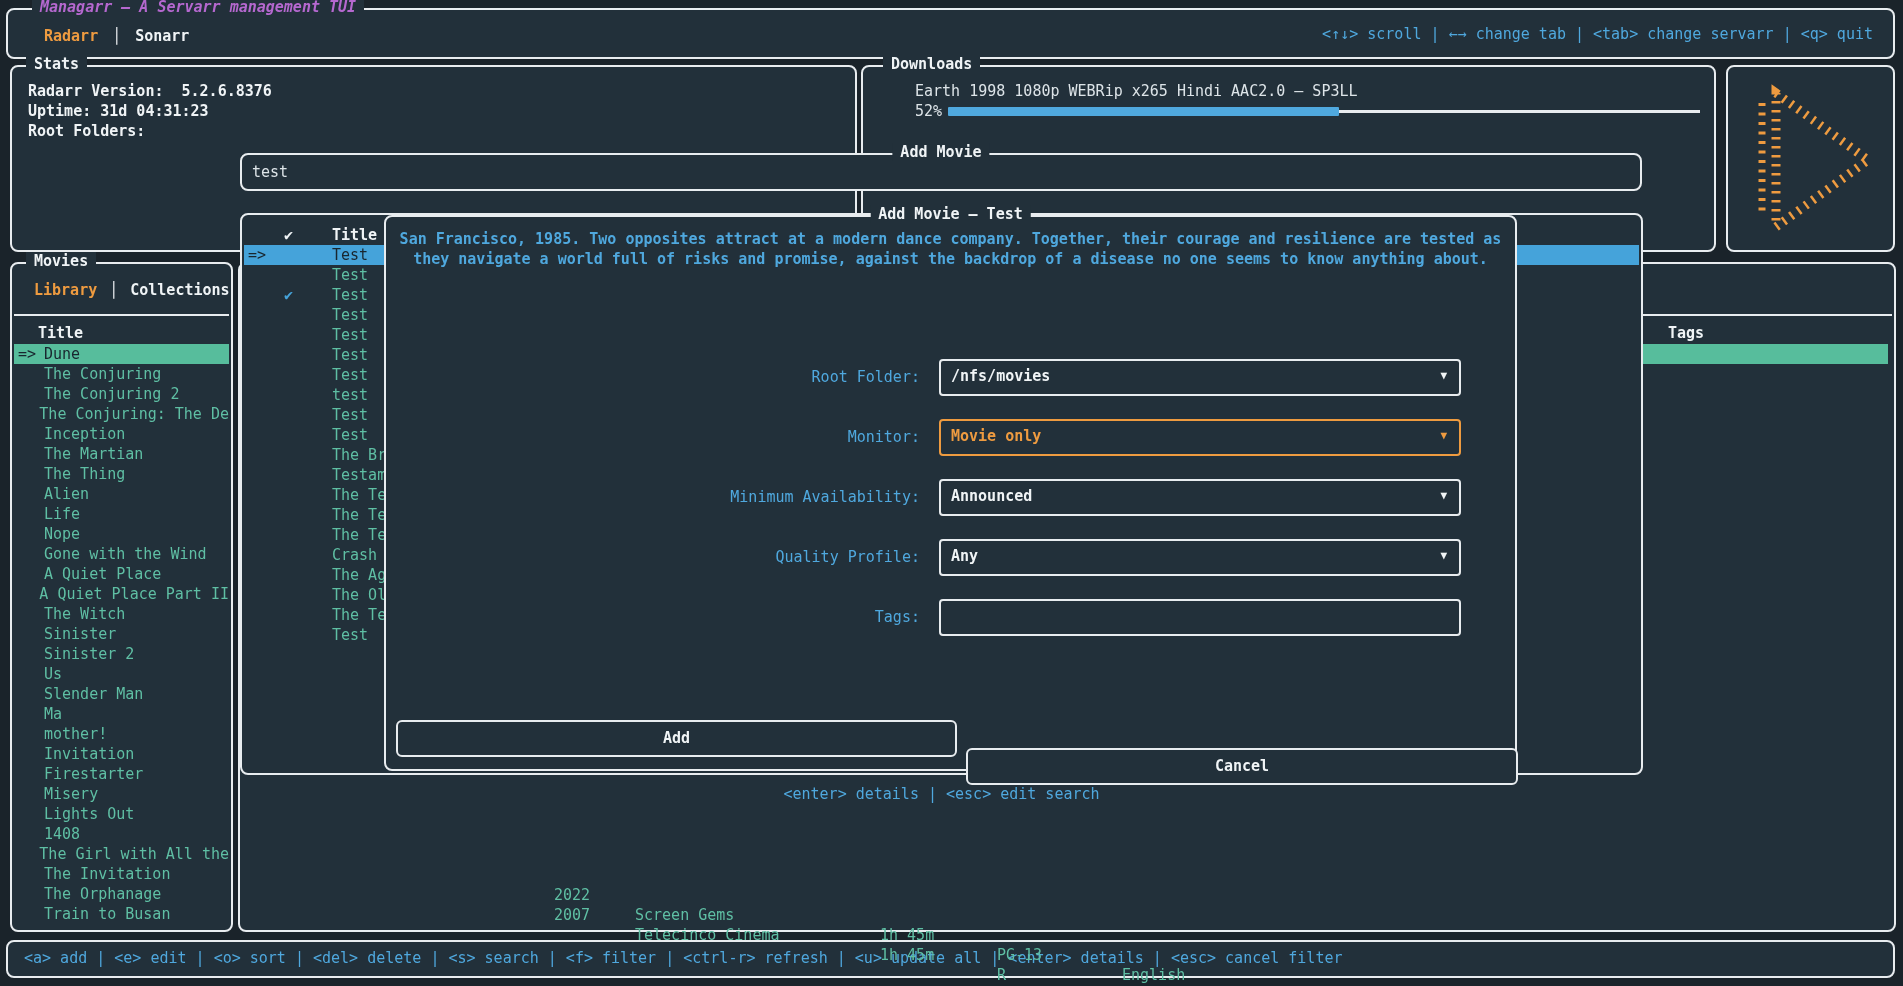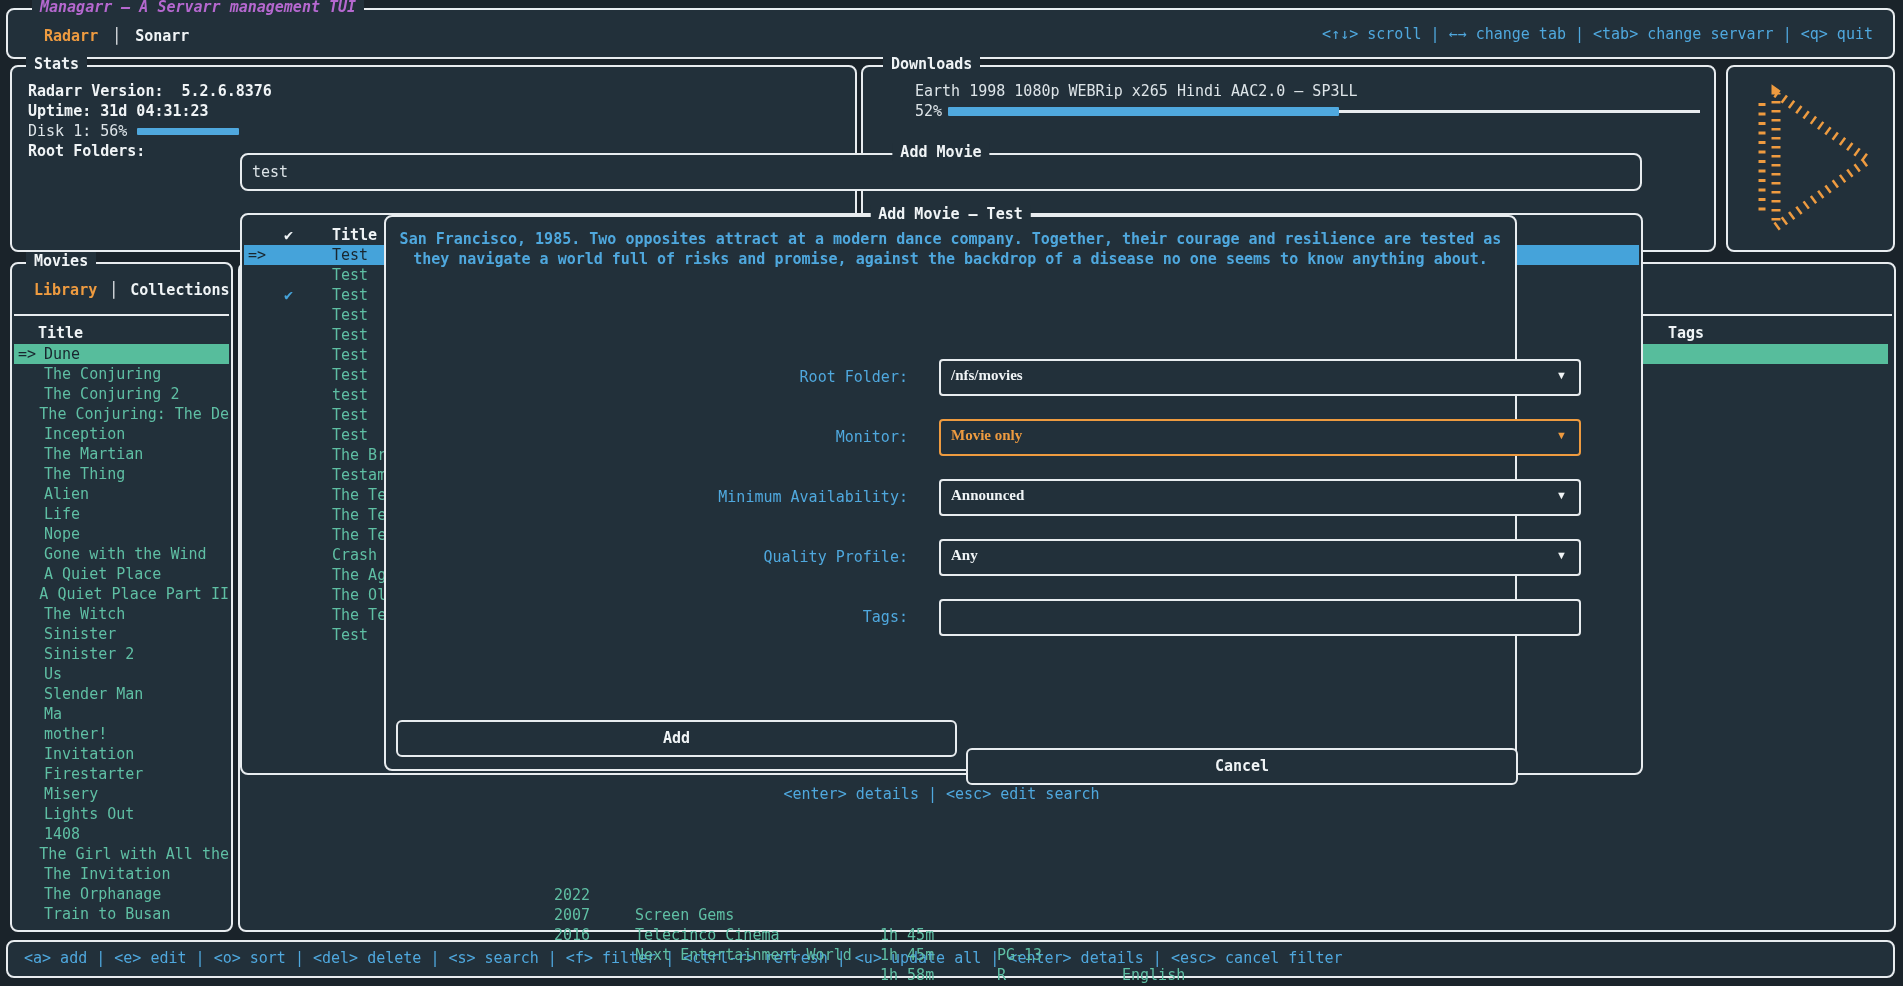--- a/index.html
+++ b/index.html
@@ -81,22 +81,22 @@
   .rrow .arrow{left:4px;} .rrow .check{left:40px;color:var(--sel-blue);font-weight:bold;} .rrow .rlabel{left:88px;}
   .rrow.selected{background:var(--sel-blue);}
   .rrow.selected .arrow,.rrow.selected .rlabel{color:var(--dark);}
   
   #popup-help{position:absolute;left:240px;width:1403px;top:785px;text-align:center;color:var(--blue);z-index:2;white-space:pre;}
   
   #modal{left:384px;top:215px;width:1133px;height:556px;z-index:3;}
   #modal .ptitle{left:50%;transform:translateX(-50%);}
   #modal-desc{position:absolute;left:10px;right:10px;top:12px;text-align:center;color:var(--blue);font-weight:bold;line-height:20px;white-space:pre-line;}
   .field{position:absolute;left:0;width:100%;}
-  .field .flabel{position:absolute;left:0;width:531px;text-align:right;top:9px;color:var(--blue);white-space:pre;}
-  .fbox{position:absolute;left:553px;width:642px;height:37px;border:2px solid var(--border);border-radius:4px;background:var(--bg);font-family:Liberation Serif, serif;}
+  .field .flabel{position:absolute;left:12px;width:531px;text-align:right;top:9px;color:var(--blue);white-space:pre;}
+  .fbox{position:absolute;left:553px;width:522px;height:37px;border:2px solid var(--border);border-radius:4px;background:var(--bg);}
   .fbox .fvalue{position:absolute;left:10px;top:6px;font-weight:bold;color:var(--bold-white);}
   .fbox .caret{position:absolute;right:12px;top:8px;font-size:11px;color:var(--bold-white);}
   .field.highlighted .fbox{border-color:var(--orange);}
   .field.highlighted .fvalue,.field.highlighted .caret{color:var(--orange);}
   .field.highlighted .flabel{color:var(--blue);}
   #f-root{top:142px;} #f-monitor{top:202px;} #f-minavail{top:262px;} #f-quality{top:322px;} #f-tags{top:382px;}
   .mbtn{position:absolute;top:503px;height:37px;border:2px solid var(--border);border-radius:6px;background:var(--bg);
     text-align:center;line-height:33px;font-weight:bold;color:var(--bold-white);cursor:pointer;}
   #btn-add{left:10px;width:561px;}
   #btn-cancel{left:580px;width:552px;margin-top:28px;}
@@ -115,21 +115,20 @@
     <span class="tab" id="tab-sonarr">Sonarr</span>
   </div>
   <div id="top-keys">&lt;↑↓&gt; scroll | ←→ change tab | &lt;tab&gt; change servarr | &lt;q&gt; quit</div>
 </div>
 
 <div class="panel" id="stats">
   <div class="ptitle" style="left:14px">Stats</div>
   <div class="inner">
     <div class="row20 lbl">Radarr Version:  5.2.6.8376</div>
     <div class="row20 lbl">Uptime: 31d 04:31:23</div>
-    <div class="row20"><span>Disk 1: 56%</span><span class="diskbar"></span></div>
     <div class="row20 lbl">Root Folders:</div>
   </div>
 </div>
 
 <div class="panel" id="downloads">
   <div class="ptitle" style="left:20px">Downloads</div>
   <div class="inner">
     <div class="row20">Earth 1998 1080p WEBRip x265 Hindi AAC2.0 – SP3LL</div>
     <div class="dl-progress">
       <span>52%</span>
@@ -328,30 +327,20 @@
         <span class="c-year">2007</span>
         <span class="c-studio">Telecinco Cinema</span>
         <span class="c-runtime">1h 45m</span>
         <span class="c-cert">R</span>
         <span class="c-lang">Spanish</span>
         
         
         
       </div>
 
-      <div class="trow">
-        <span class="c-year">2016</span>
-        <span class="c-studio">Next Entertainment World</span>
-        <span class="c-runtime">1h 58m</span>
-        <span class="c-cert">NR</span>
-        
-        
-        
-        
-      </div>
     </div>
 </div>
 
 <div class="panel" id="searchbox">
   <div class="ptitle">Add Movie</div>
   <input id="search-input" value="test" style="">
 </div>
 
 <div class="panel" id="results">
   <div id="results-header">

